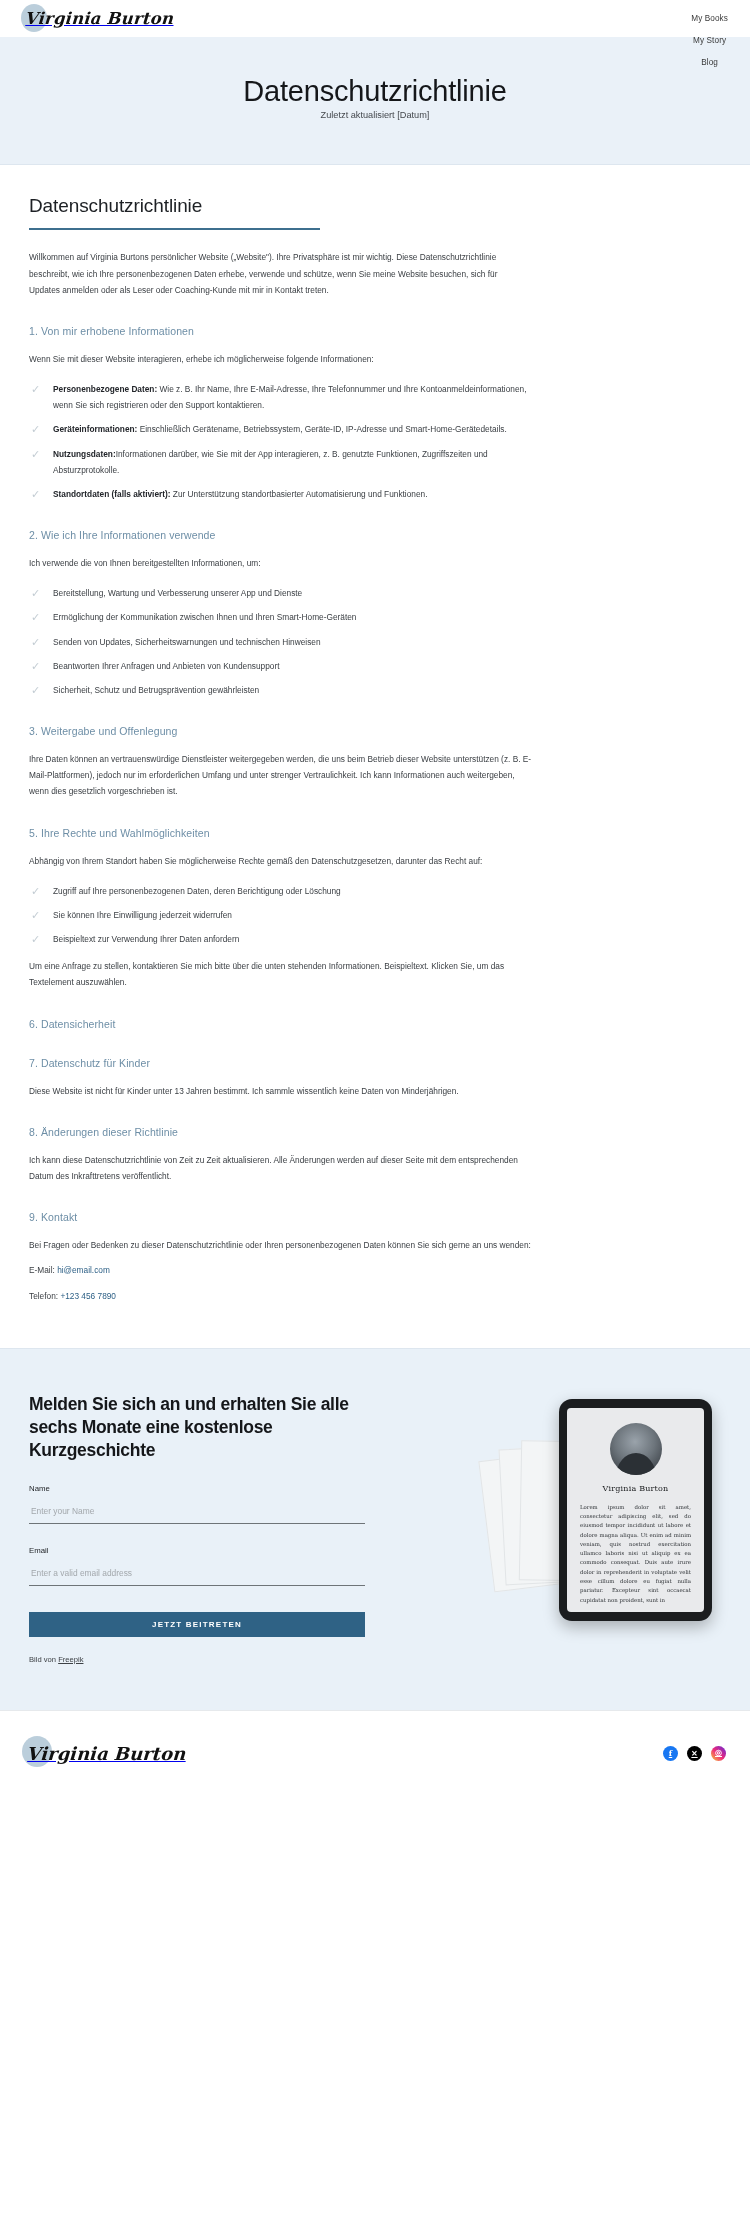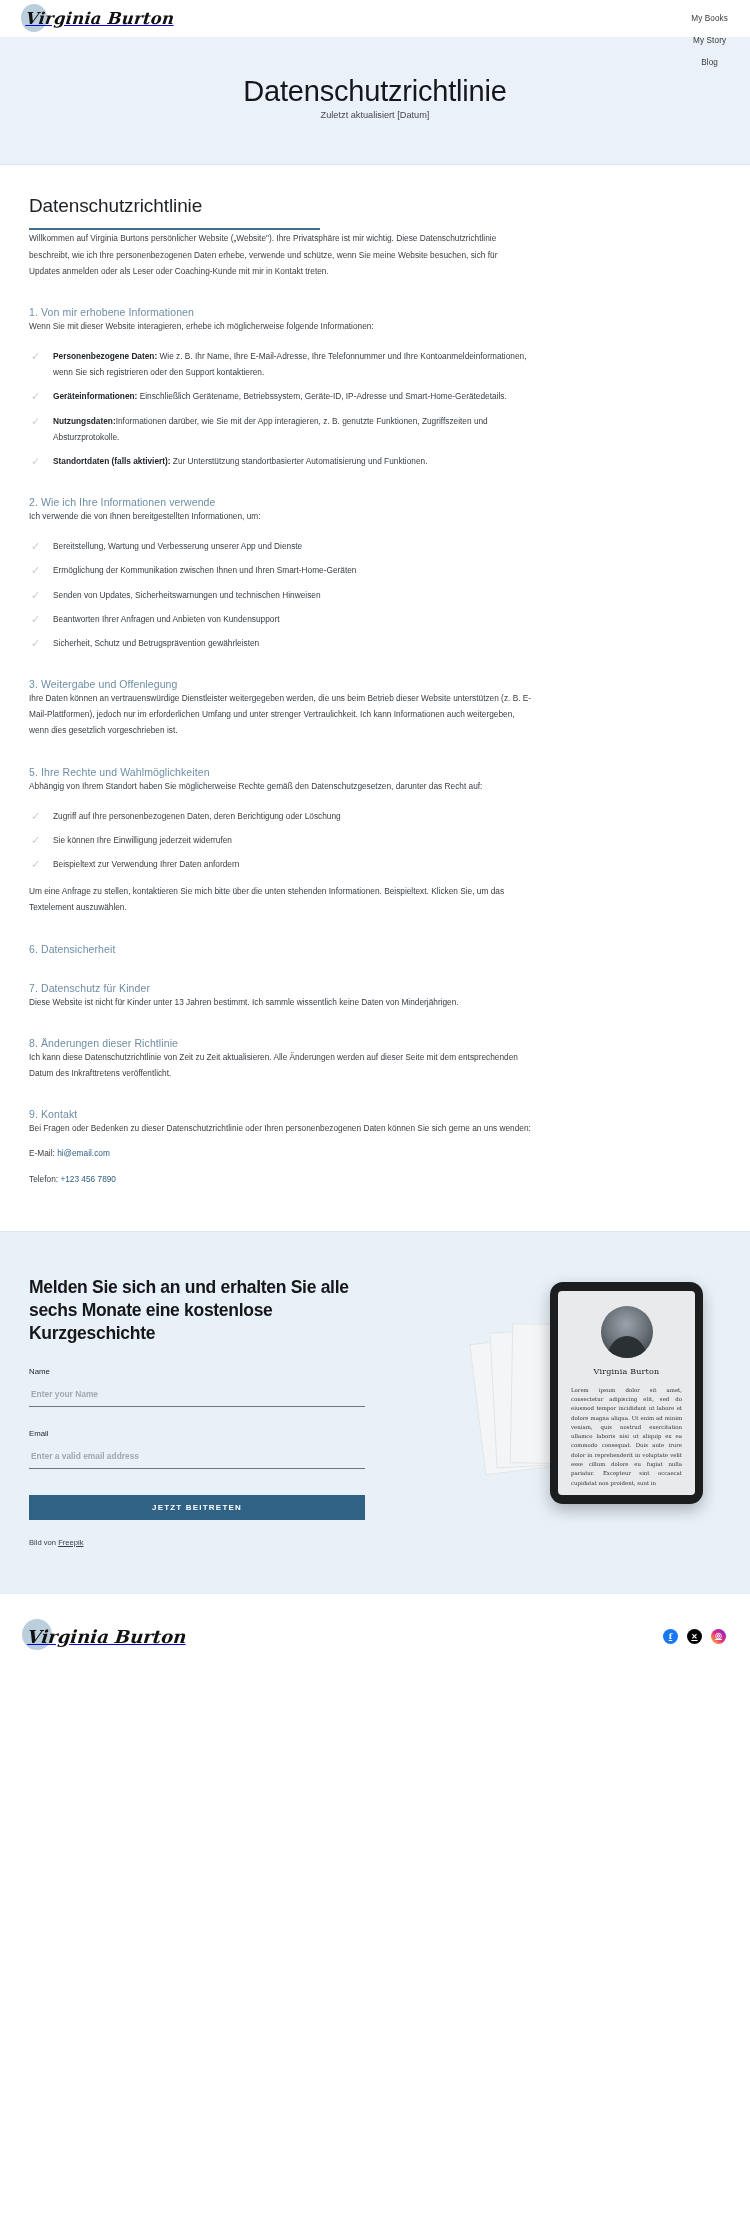--- a/index.html
+++ b/index.html
@@ -86,33 +86,35 @@
     color: #1d2024;
     letter-spacing: -.1px;
   }
   .title-rule {
     margin-top: 11px;
     width: 291px;
     height: 2px;
     background: #3e6f8e;
   }
   .lede {
+    margin-top: 19px;
     font-size: 8.3px;
     line-height: 1.95;
     color: #3c4045;
     max-width: 500px;
   }
   .sec-h {
     margin-top: 27px;
     font-size: 10.5px;
     font-weight: 400;
     color: #6d8ea6;
     letter-spacing: .1px;
   }
   .para {
+    margin-top: 14px;
     font-size: 8.3px;
     line-height: 1.95;
     color: #3c4045;
     max-width: 505px;
   }
   .para.small-gap { margin-top: 11px; }
   .para b { font-weight: 700; color: #24272b; }
 
   ul.check-list { list-style: none; margin-top: 14px; }
   ul.check-list li {
@@ -141,21 +143,21 @@
     font-size: 8.3px;
     line-height: 1.95;
     color: #3c4045;
   }
   .contact-line b { color: #2c5f85; font-weight: 400; }
 
   
   .cta {
     background: #e9f1f8;
     border-top: 1px solid #dde6ef;
-    padding: 44px 29px 46px 29px;
+    padding: 44px 20px 46px 29px;
     display: flex;
     justify-content: space-between;
     align-items: flex-start;
   }
   .cta-left { width: 336px; }
   .cta-head {
     font-size: 17.5px;
     line-height: 1.32;
     font-weight: 700;
     color: #15171a;
@@ -172,21 +174,20 @@
   .field input {
     width: 100%;
     border: none;
     border-bottom: 1px solid #6e7478;
     background: transparent;
     padding: 3px 2px 7px 2px;
     font-size: 8.4px;
     font-family: "Liberation Sans", sans-serif;
     color: #2a2d31;
     outline: none;
-    font-weight: bold;
   }
   .field input::placeholder { color: #a3a8ac; }
   .join-btn {
     margin-top: 26px;
     width: 100%;
     height: 25px;
     background: #2f6285;
     color: #ffffff;
     border: none;
     font-size: 8px;

